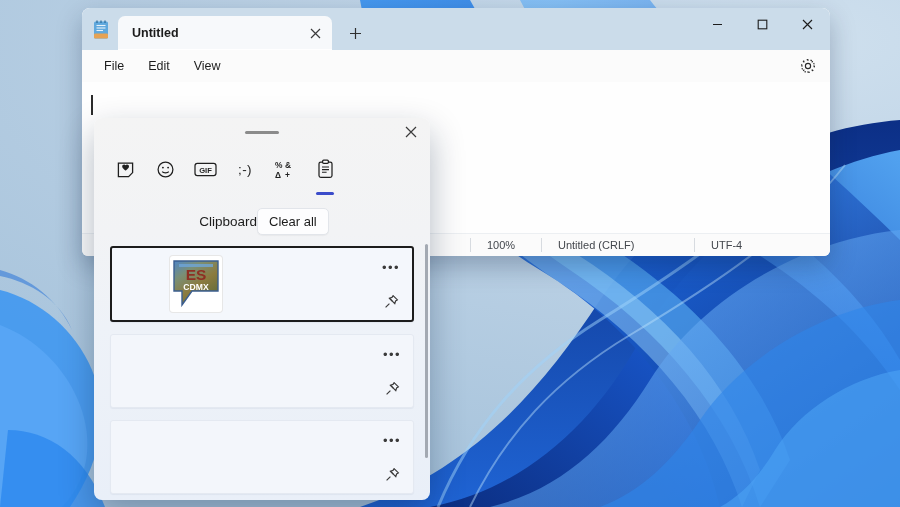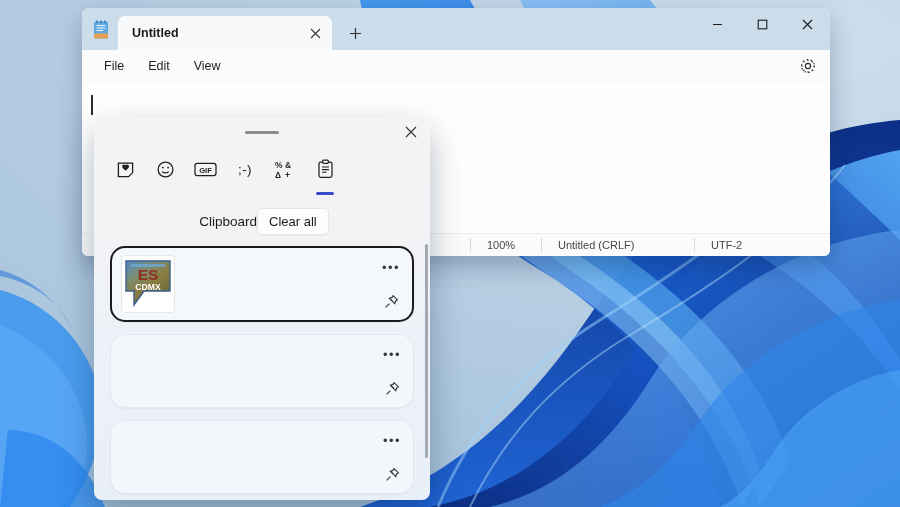--- a/index.html
+++ b/index.html
@@ -126,22 +126,23 @@
     border: 1px solid #e2e5ea; border-radius: 5px; padding: 5px 11px;
     box-shadow: 0 1px 1px rgba(0,0,0,.04);
   }
 
   .clip-list {
     position: relative; margin-top: 11px; padding: 0 16px 0 16px;
     height: 272px; overflow: hidden;
   }
   .clip-item {
     position: relative; background: #f3f6fb; border: 1px solid #e4e9f1;
-    border-radius: 15px; margin-bottom: 12px; min-height: 74px;
+    border-radius: 3px; margin-bottom: 12px; min-height: 74px;
     box-shadow: 0 1px 1px rgba(20,40,80,.05);
+    padding-left: 48px;
   }
   .clip-item.focused {
     border: 2px solid #1c1c1c; background: #f4f7fc;
   }
   .clip-text {
     font-size: 12.5px; color: #1c1c1c; line-height: 1.55;
     padding: 11px 58px 11px 13px; word-break: break-all;
   }
   .clip-thumb-wrap { padding: 8px 58px 8px 10px; }
   .clip-thumb {
@@ -290,21 +291,21 @@
     <div class="caret"></div>
   </div>
 
   <div class="statusbar">
     <div class="sb-cell sb-pos"></div>
     <div class="sb-sep"></div>
     <div class="sb-cell sb-zoom">100%</div>
     <div class="sb-sep"></div>
     <div class="sb-cell sb-eol">Untitled (CRLF)</div>
     <div class="sb-sep"></div>
-    <div class="sb-cell sb-enc">UTF-2</div>
+    <div class="sb-cell sb-enc">UTF-4</div>
   </div>
 </div>
 
 <div id="emojipanel">
 
   <div class="panel-head">
     <div class="drag-handle"></div>
     <div class="panel-close">
       <svg width="12" height="12" viewBox="0 0 12 12">
           <path d="M1 1 L11 11 M11 1 L1 11" stroke="currentColor" stroke-width="1.2" fill="none"></path>

